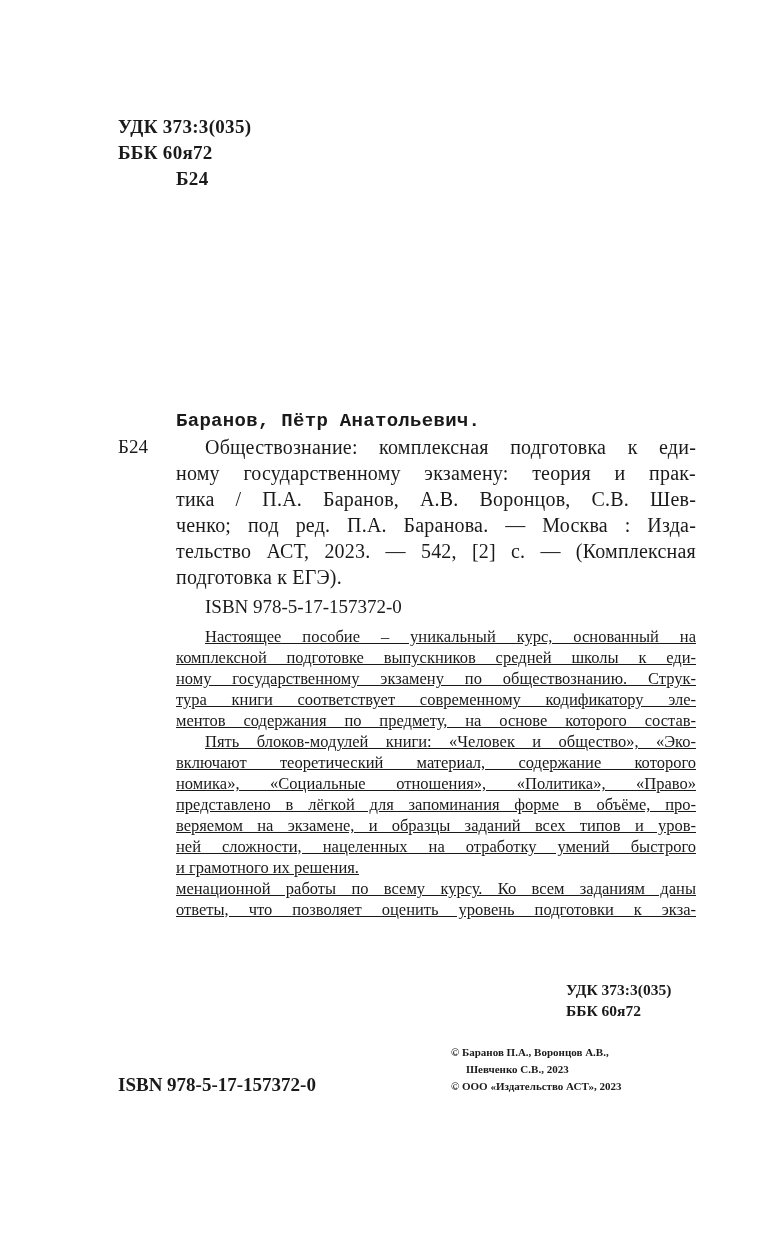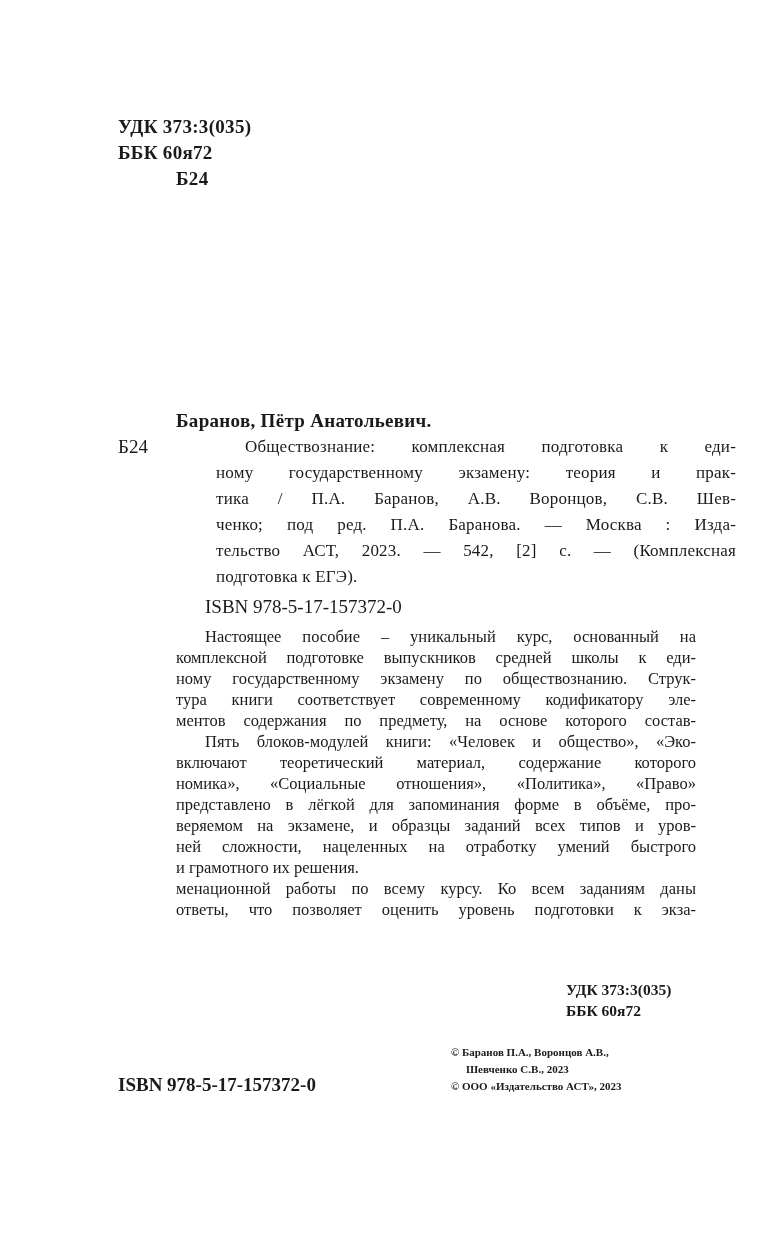--- a/index.html
+++ b/index.html
@@ -5,45 +5,45 @@
     html, body { margin: 0; padding: 0; background: #ffffff; }
     body {
       width: 768px; height: 1241px; position: relative; overflow: hidden;
       font-family: "DejaVu Serif", "Liberation Serif", serif;
       color: #1a1a1a;
     }
     .abs { position: absolute; white-space: nowrap; }
     .top-code { font-family: "Liberation Serif", serif; font-weight: bold; font-size: 19px; line-height: 26px; letter-spacing: 0.3px; }
     .main-para {
       position: absolute; left: 176px; top: 434px; width: 520px;
-      font-family: "Liberation Serif", serif; font-size: 17px; line-height: 26px;
-      text-align: justify; letter-spacing: 0.2px; margin-left: 40px;
+      font-family: "Liberation Serif", serif; font-size: 20px; line-height: 26px;
+      text-align: justify; letter-spacing: 0.2px;
     }
     .main-para .line { display: block; text-align: justify; text-align-last: justify; height: 26px; white-space: nowrap; }
     .main-para .line.last { text-align-last: left; font-family: Liberation Serif, serif; }
     .body-block {
       position: absolute; left: 176px; top: 626px; width: 520px;
-      font-family: "Liberation Serif", serif; font-size: 16.5px; line-height: 21px;
+      font-family: "Liberation Serif", serif; font-size: 16.5px; line-height: 21px; text-decoration: underline;
     }
     .body-block .line { display: block; text-align: justify; text-align-last: justify; height: 21px; white-space: nowrap; }
     .body-block .line.last { text-align-last: left; }
     .indent { padding-left: 29px; }
     .isbn-inline { font-family: "Liberation Serif", serif; font-size: 19px; line-height: 26px; }
     .right-codes { font-family: "Liberation Serif", serif; font-weight: bold; font-size: 15.5px; line-height: 21px; }
     .copyright { font-family: "Liberation Serif", serif; font-weight: bold; font-size: 11px; line-height: 17px; }
     .isbn-bottom { font-family: "Liberation Serif", serif; font-weight: bold; font-size: 19px; line-height: 24px; }
   </style>
 </head>
 <body>
 
 <div class="abs top-code" style="left:118px; top:114px;">УДК 373:3(035)</div>
 <div class="abs top-code" style="left:118px; top:140px;">ББК 60я72</div>
 <div class="abs top-code" style="left:176px; top:166px;">Б24</div>
 
-<div class="abs top-code" style="left:176px; top:408px;">Баранов, Пётр Анатольевич.</div>
+<div class="abs top-code" style="left:176px; top:408px;font-family:Liberation Mono, monospace;">Баранов, Пётр Анатольевич.</div>
 <div class="abs isbn-inline" style="left:118px; top:434px;">Б24</div>
 
 <div class="main-para">
   <span class="line indent">Обществознание: комплексная подготовка к еди-</span>
   <span class="line">ному государственному экзамену: теория и прак-</span>
   <span class="line">тика / П.А. Баранов, А.В. Воронцов, С.В. Шев-</span>
   <span class="line">ченко; под ред. П.А. Баранова. — Москва : Изда-</span>
   <span class="line">тельство АСТ, 2023. — 542, [2] с. — (Комплексная</span>
   <span class="line last">подготовка к ЕГЭ).</span>
 </div>

